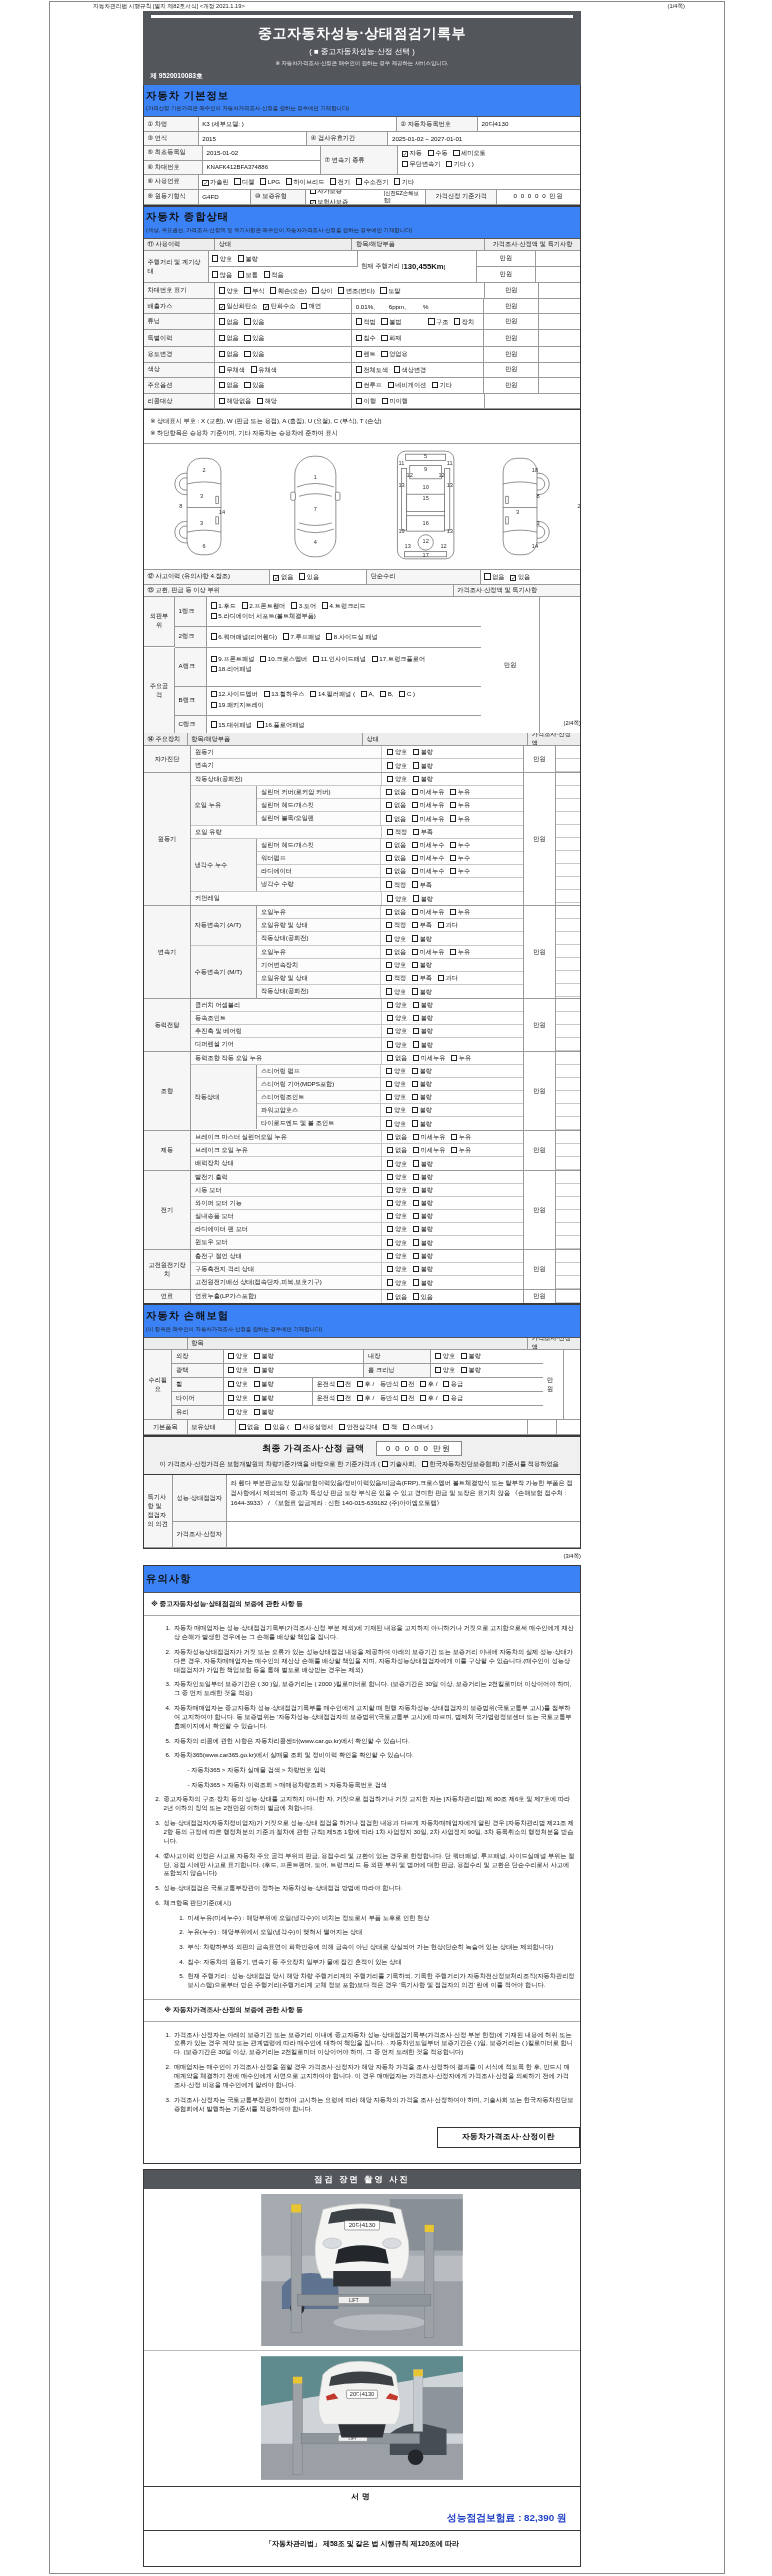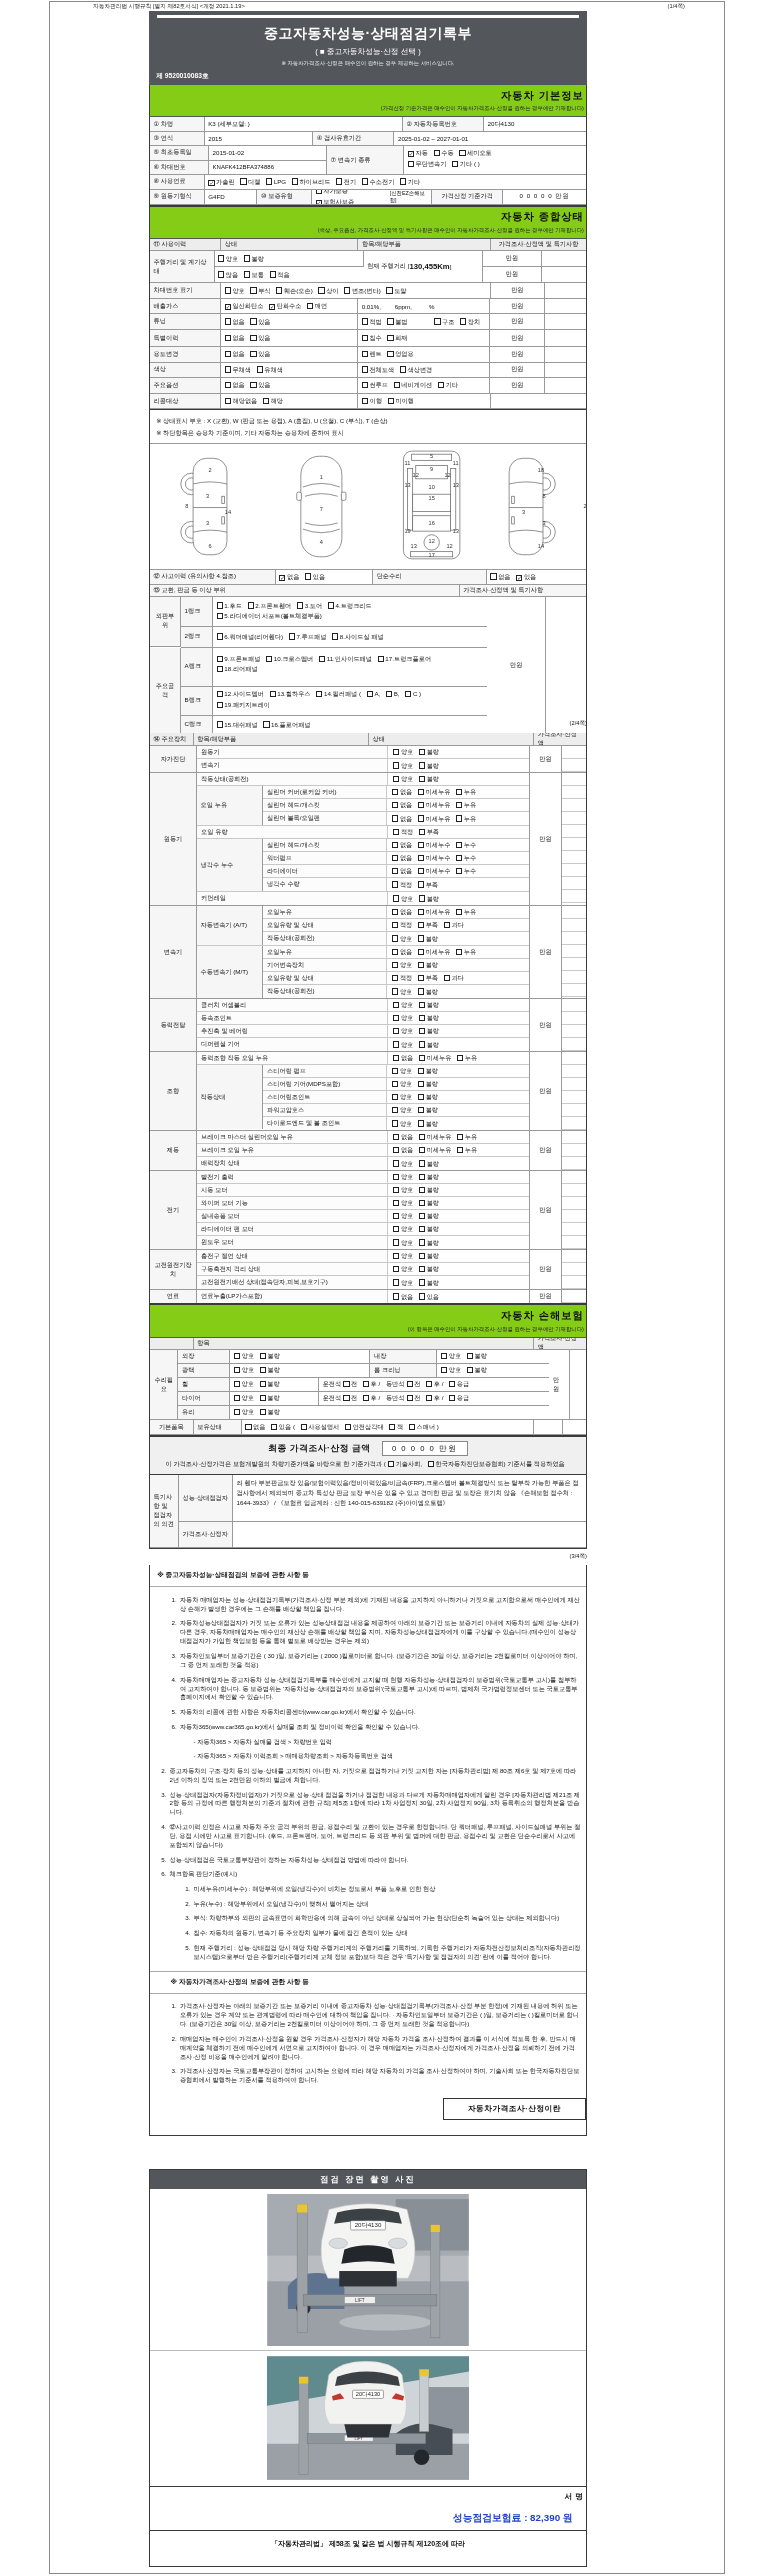--- a/index.html
+++ b/index.html
@@ -1,29 +1,29 @@
 <!DOCTYPE html>
 <html style="font-size:8.2px"><head>
 <meta charset="utf-8">
 <style>
   *{box-sizing:border-box;margin:0;padding:0}
   html,body{background:#fff}
   body{width:773px;height:2576px;position:relative;font-family:"Liberation Sans","DejaVu Sans",sans-serif;color:#111;font-size:6.2px;overflow:hidden}
   .page-border{position:absolute;left:49px;top:1px;width:676px;height:2573px;border:0.5px solid #8a8a8a;pointer-events:none}
-  .ab{position:absolute;left:149px;width:438px}
+  .ab{position:absolute;left:143px;width:438px}
   .meta{left:93px;width:592px;display:flex;justify-content:space-between;font-size:5.7px;color:#222}
   
   .dochead{background:#53565b;color:#fff;padding:3.1px 7.2px 4.1px}
   .stripe{height:2.6px;background:#fff;margin:1px 1px 7.2px}
   .dochead h1{text-align:center;font-size:14px;letter-spacing:0.5px;font-weight:bold}
   .dochead .sub1{text-align:center;font-size:7.7px;margin-top:4.1px}
   .dochead .sub2{text-align:center;font-size:5.4px;margin-top:2.6px;color:#e8e8e8}
   .dochead .docno{font-size:6.7px;font-weight:bold;margin-top:5.2px}
   
-  .bar{background:#84cc16;border:1px solid #3a3a3a;border-bottom:0.5px solid #555;text-align:right;padding:3.6px 2.1px 4.1px}
+  .bar{background:#3b82f6;border:1px solid #3a3a3a;border-bottom:0.5px solid #555;text-align:left;padding:3.6px 2.1px 4.1px}
   .bar h2{font-size:10.3px;font-weight:bold;letter-spacing:1px}
   .bar .bsub{font-size:5.4px;margin-top:2.6px;color:#222}
   
   .tbl{border:1px solid #3a3a3a;border-top:none;background:#fff}
   .r{display:flex}
   .c{border-right:0.5px solid #9a9a9a;border-bottom:0.5px solid #9a9a9a;display:flex;align-items:center;padding:0 3.6px;overflow:hidden;font-size:6.2px}
   .c:last-child{border-right:none}
   .lab{background:#f6f6f6}
   .pc{justify-content:center}
   .hd{background:#ededed;font-weight:normal}
@@ -953,20 +953,23 @@
           <div class="c" style="width:353px;height:26px"></div>
         </div>
       </div>
     </div>
   </div>
 </div>
 
 <div class="ab" style="top:1553px;text-align:right;font-size:5.7px">(3/4쪽)</div>
 
 <div class="ab" style="top:1565px">
+  <div class="bar" style="border-top:1px solid #3a3a3a;padding:6.2px 2.1px">
+    <h2>유의사항</h2>
+  </div>
   <div class="tbl" style="height:571px;padding:0">
     <div style="padding:6.2px 7.2px;border-bottom:0.5px solid #aaa;font-size:6.7px;font-weight:bold">※ 중고자동차성능·상태점검의 보증에 관한 사항 등</div>
     <div id="notice-list1" style="padding:8.2px 5.2px 3.1px">
         <div class="nitem ind1">
           <span class="nnum">1.</span>
           <span style="flex: 1 1 0%;">자동차 매매업자는 성능·상태점검기록부(가격조사·산정 부분 제외)에 기재된 내용을 고지하지 아니하거나 거짓으로 고지함으로써 매수인에게 재산상 손해가 발생한 경우에는 그 손해를 배상할 책임을 집니다.</span>
         </div>
         <div class="nitem ind1">
           <span class="nnum">2.</span>
           <span style="flex: 1 1 0%;">자동차성능상태점검자가 거짓 또는 오류가 있는 성능상태점검 내용을 제공하여 아래의 보증기간 또는 보증거리 이내에 자동차의 실제 성능·상태가 다른 경우, 자동차매매업자는 매수인의 재산상 손해를 배상할 책임을 지며, 자동차성능상태점검자에게 이를 구상할 수 있습니다.(매수인이 성능상태점검자가 가입한 책임보험 등을 통해 별도로 배상받는 경우는 제외)</span>
@@ -1114,21 +1117,21 @@
         <path d="M126,78 l16,-6 l8,10 l-22,4 z" fill="#c0392b"></path>
         <path d="M266,78 l-16,-6 l-8,10 l22,4 z" fill="#c0392b"></path>
         <rect x="166" y="66" width="60" height="16" rx="2" fill="#fff" stroke="#555"></rect>
         <text x="196" y="78" font-size="11" fill="#222" text-anchor="middle">20다4130</text>
         <path d="M150,132 l92,0 l-6,26 l-80,0 z" fill="#2e3237"></path>
       </svg>
     </div>
   </div>
 
   <div style="border:1px solid #3a3a3a;border-top:none;background:#fff;height:44px;position:relative">
-    <div style="text-align:right;padding-top:5.2px;font-size:7.7px;font-weight:bold;letter-spacing:3.1px">서명</div>
+    <div style="text-align:center;padding-top:5.2px;font-size:7.7px;font-weight:bold;letter-spacing:3.1px">서명</div>
     <div class="blue" style="position:absolute;right:13.4px;bottom:5.2px;font-size:9.8px;font-weight:bold">성능점검보험료 : 82,390 원</div>
   </div>
 
   <div style="border:1px solid #3a3a3a;border-top:none;background:#fff;height:36px;text-align:center;padding-top:8.2px">
     <span style="font-size:7px;font-weight:bold">「자동차관리법」 제58조 및 같은 법 시행규칙 제120조에 따라</span>
   </div>
 </div>
 
 
 </body></html>

